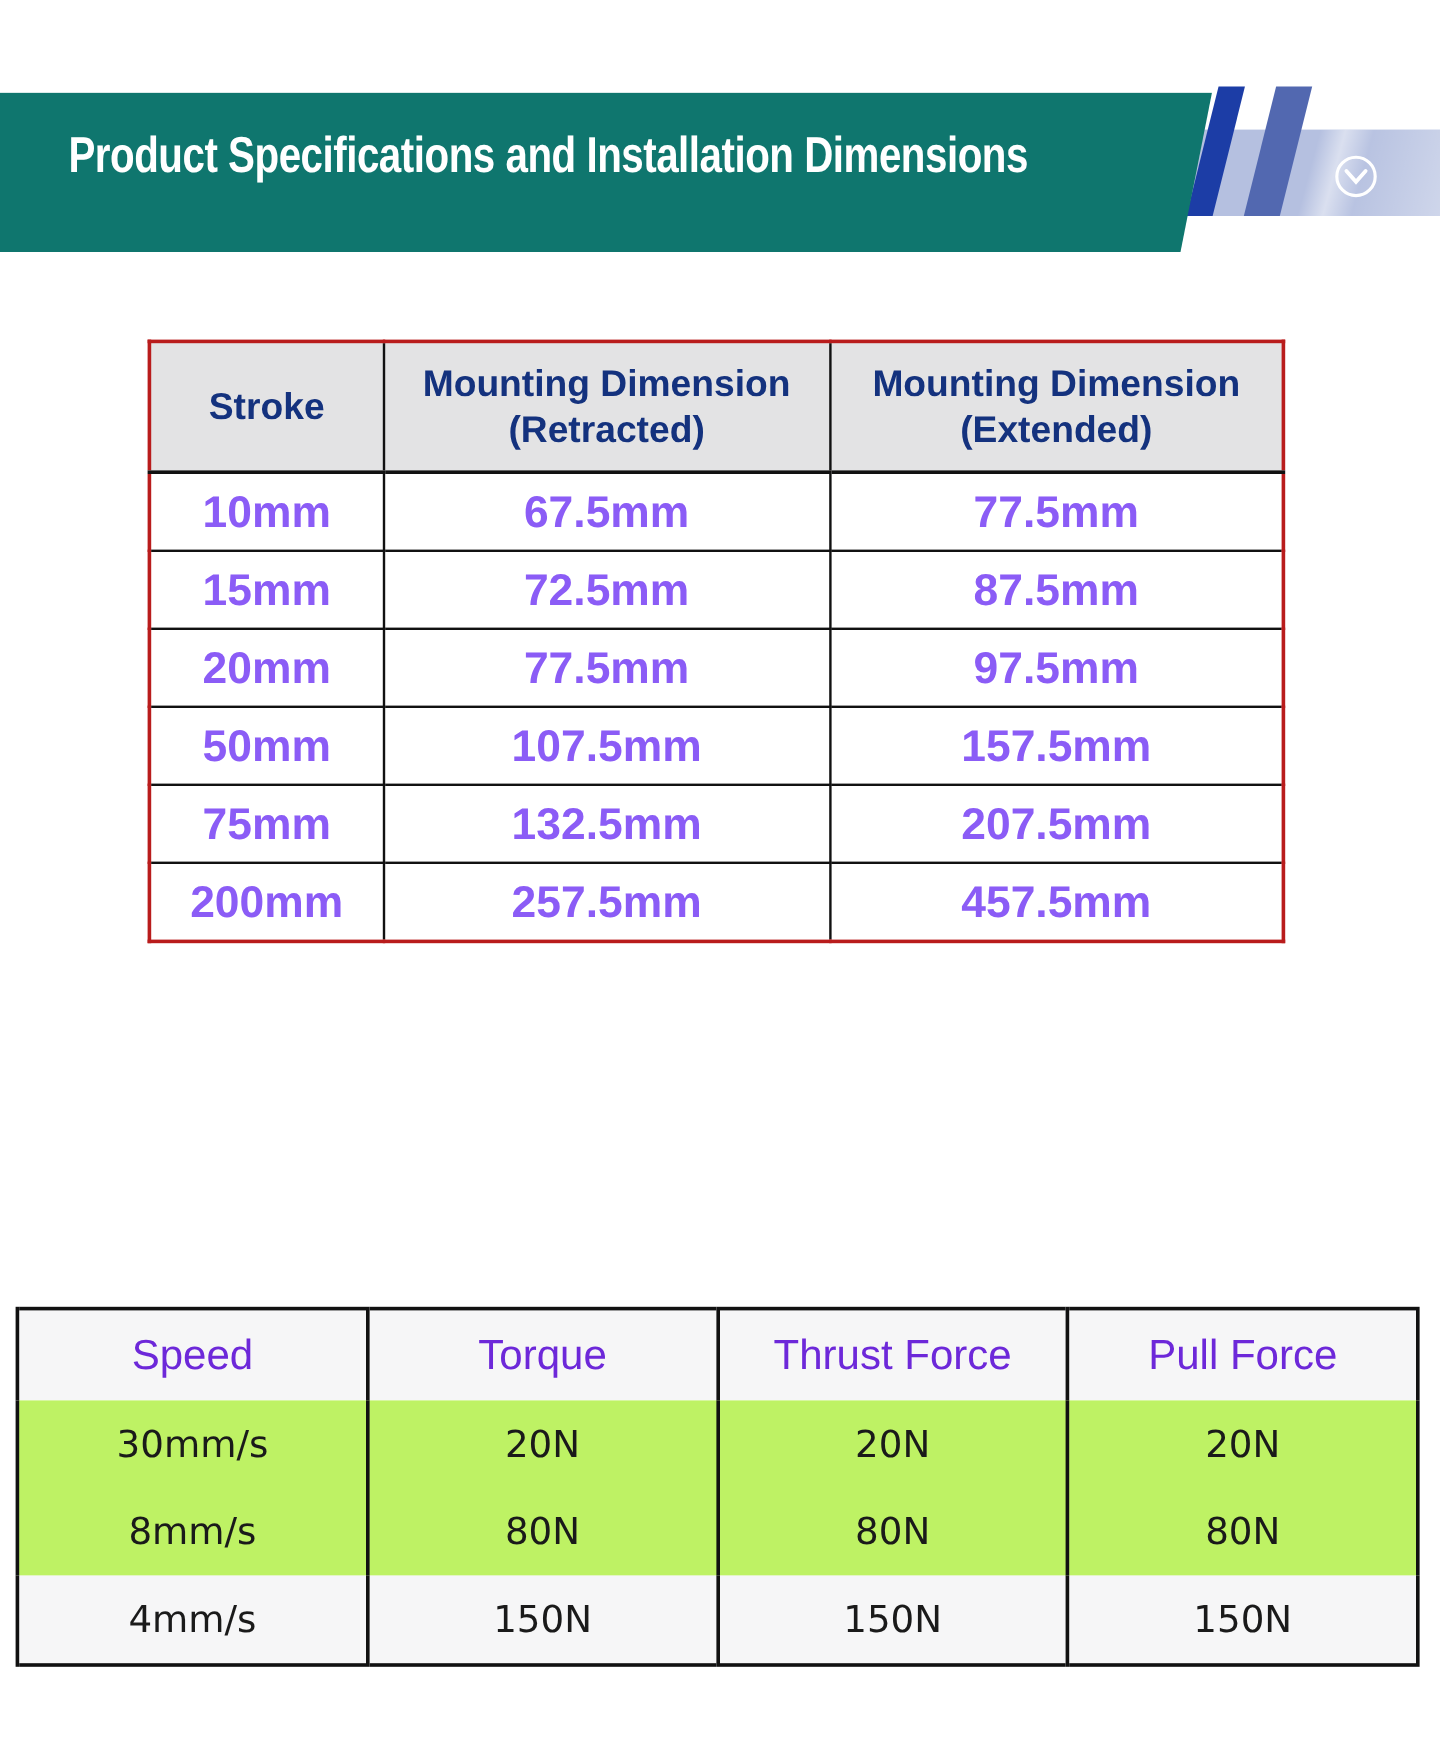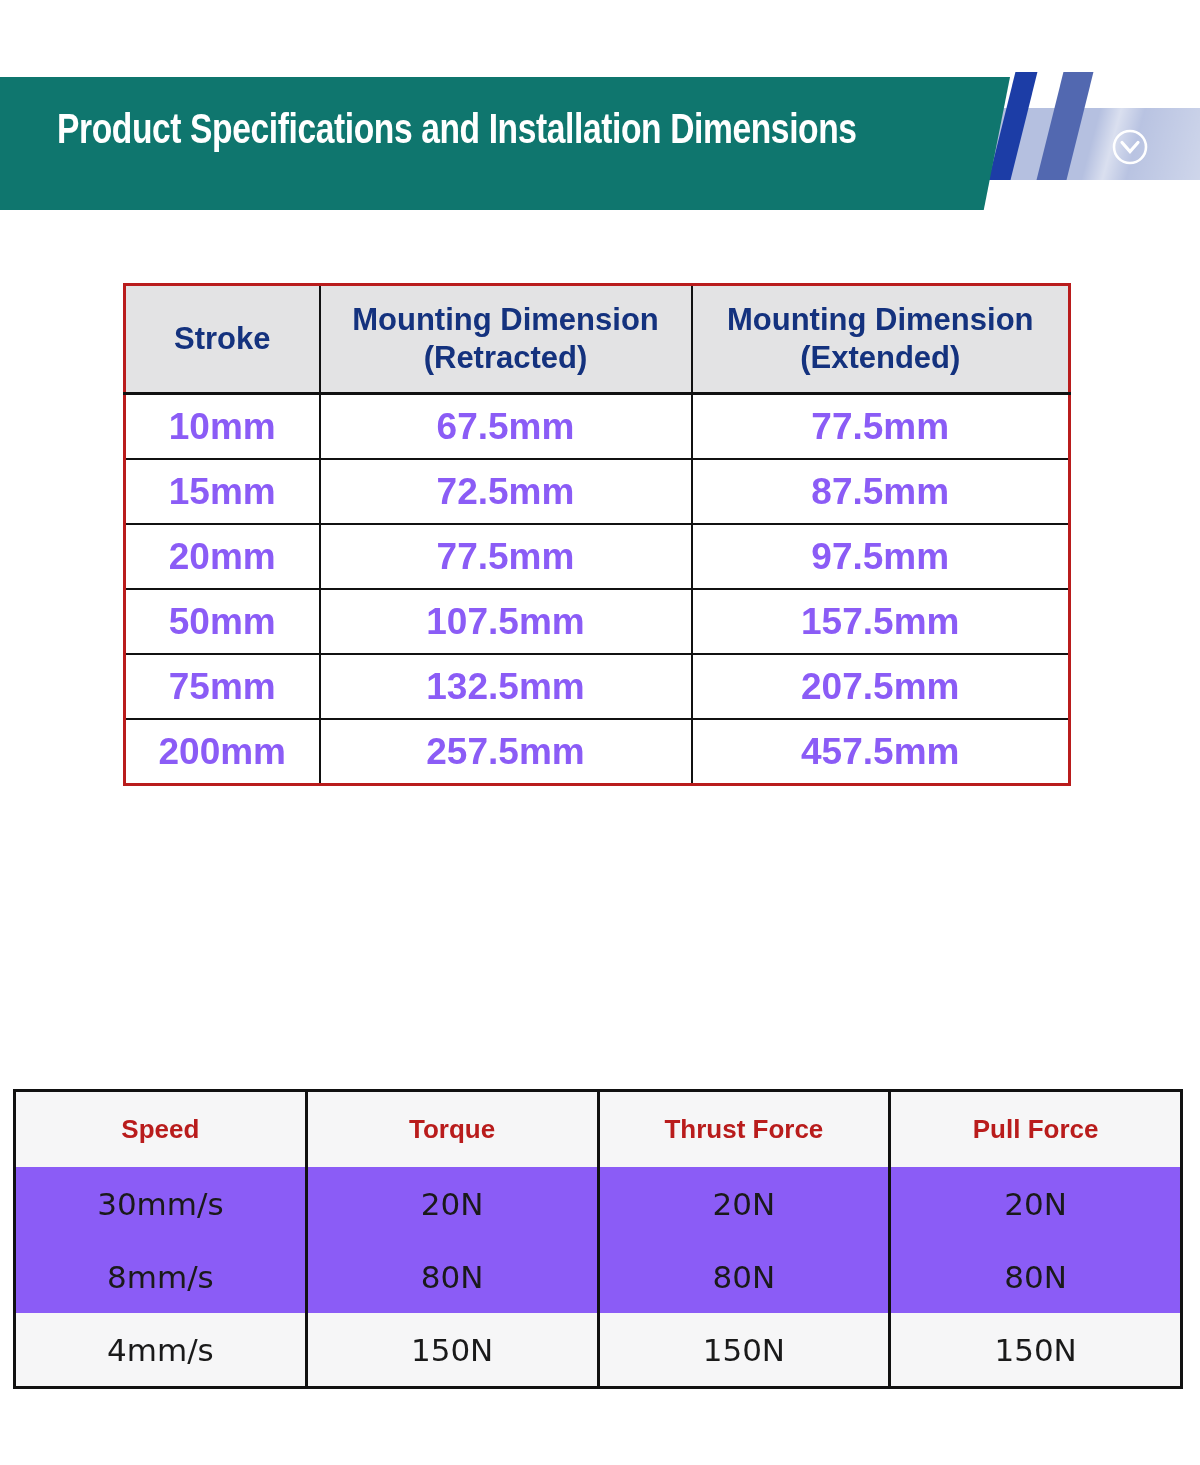--- a/index.html
+++ b/index.html
@@ -46,23 +46,23 @@
   .t2{
     position:absolute;left:13px;top:1089px;width:1170px;
     border-collapse:collapse;table-layout:fixed;
     border:3px solid #111111;
   }
   .t2 th,.t2 td{
     border-left:3px solid #111111;border-right:3px solid #111111;
     border-top:none;border-bottom:none;
     text-align:center;vertical-align:middle;padding:0;
   }
-  .t2 th{height:75px;background:#f6f6f7;color:#b91c1c;font-size:26px;font-weight:bold;}
+  .t2 th{height:75px;background:#f6f6f7;color:#6d28d9;font-size:35px;font-weight:normal;}
   .t2 td{height:73px;font-size:31px;color:#1a1a1a;font-family:"DejaVu Sans",sans-serif;font-weight:normal;}
-  .t2 tr.row-gray td{background:#8b5cf6;}
+  .t2 tr.row-gray td{background:#bef264;}
   .t2 tr.row-light td{background:#f6f6f7;}
 </style>
 </head>
 <body>
 
 <div class="light-band"></div>
 <div class="stripe stripe-a"></div>
 <div class="stripe stripe-b"></div>
 <div class="banner-bar">
   <div class="banner-title">Product Specifications and Installation Dimensions</div>

